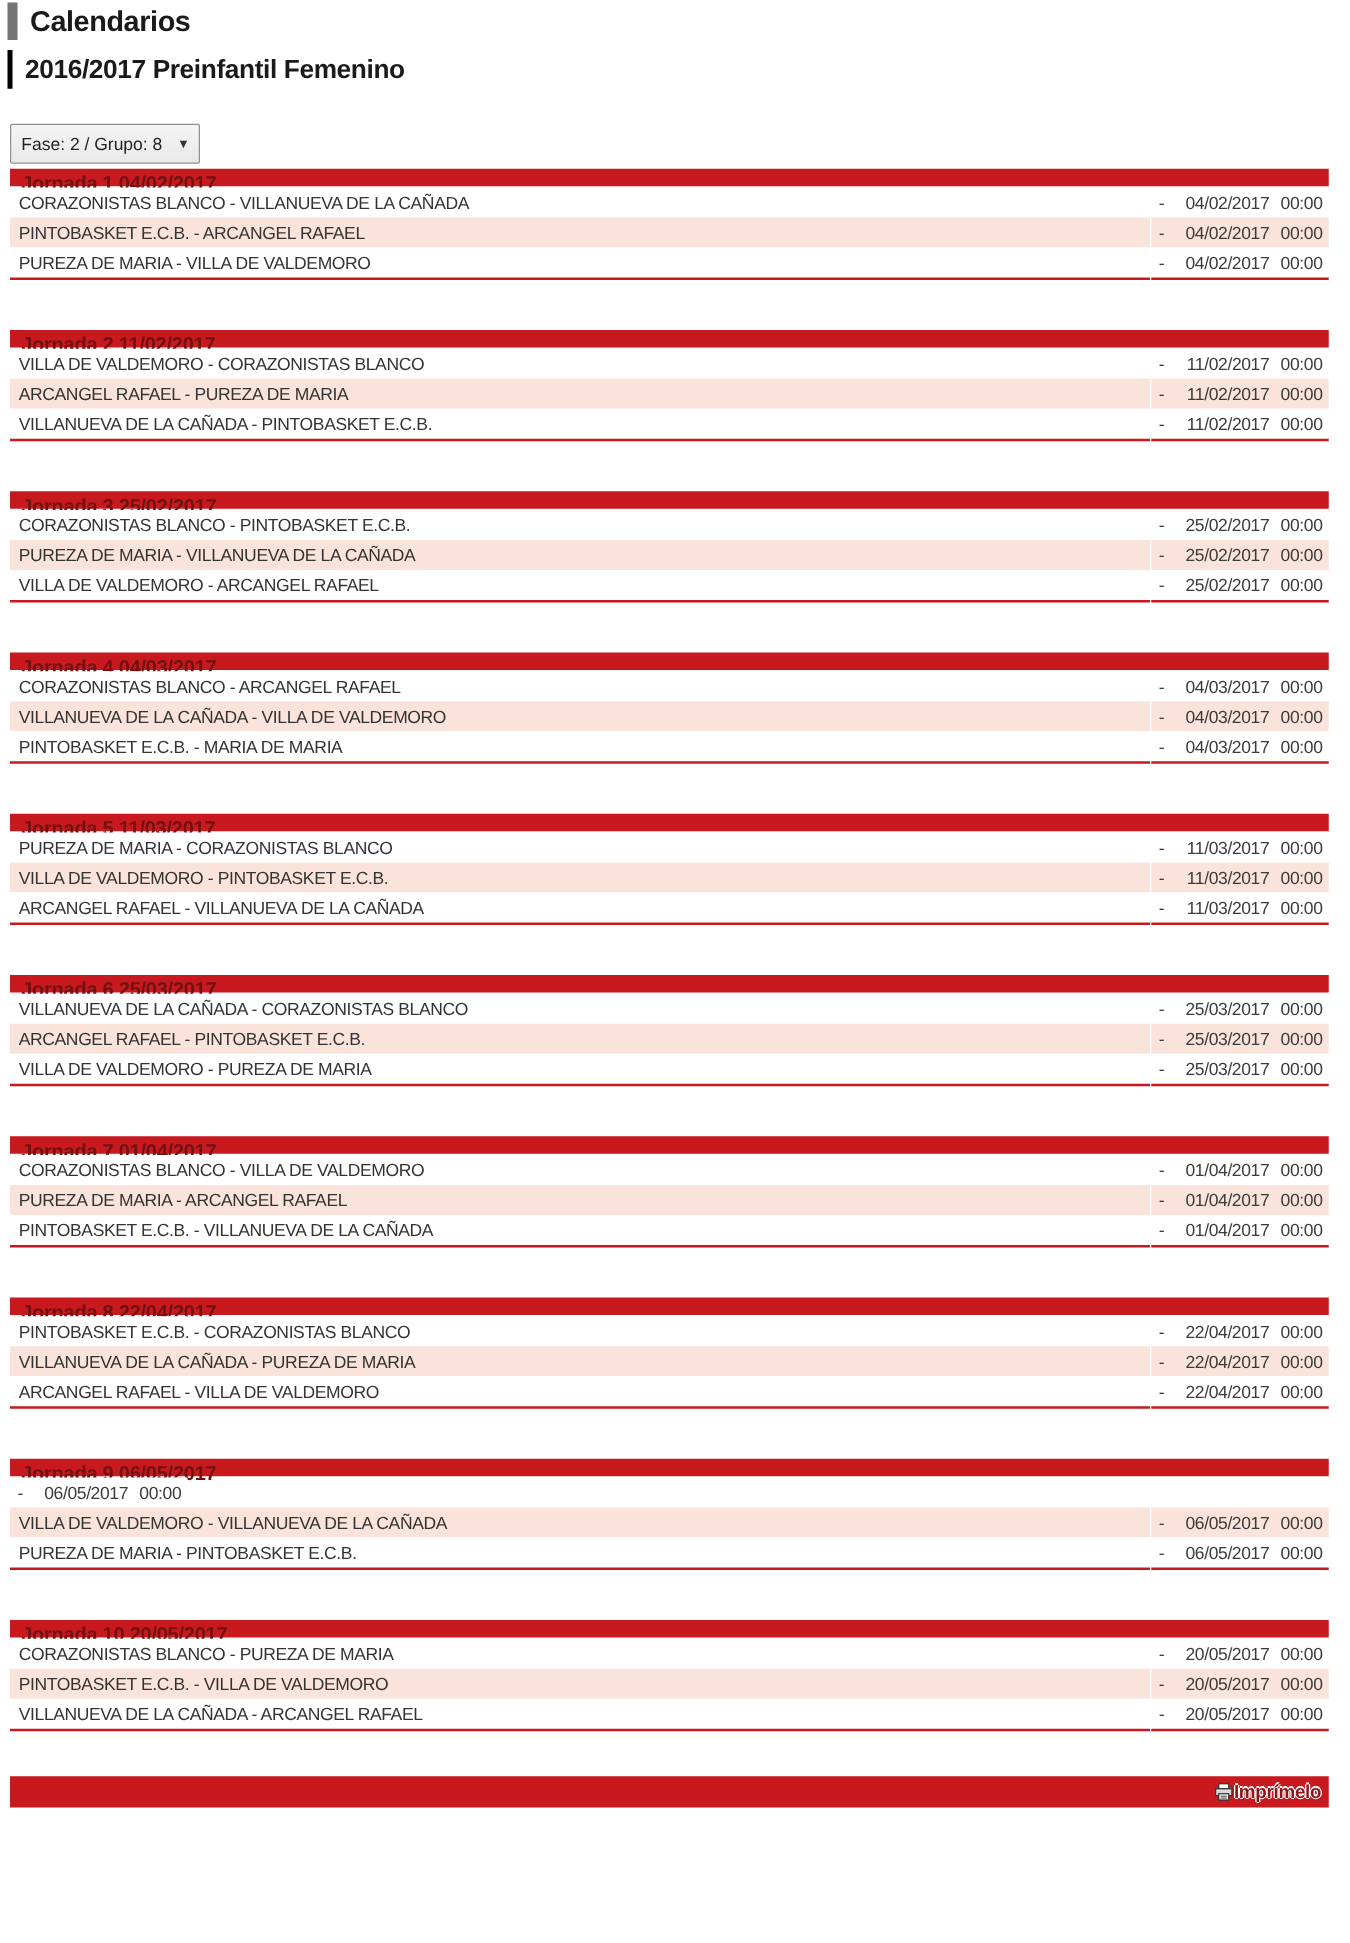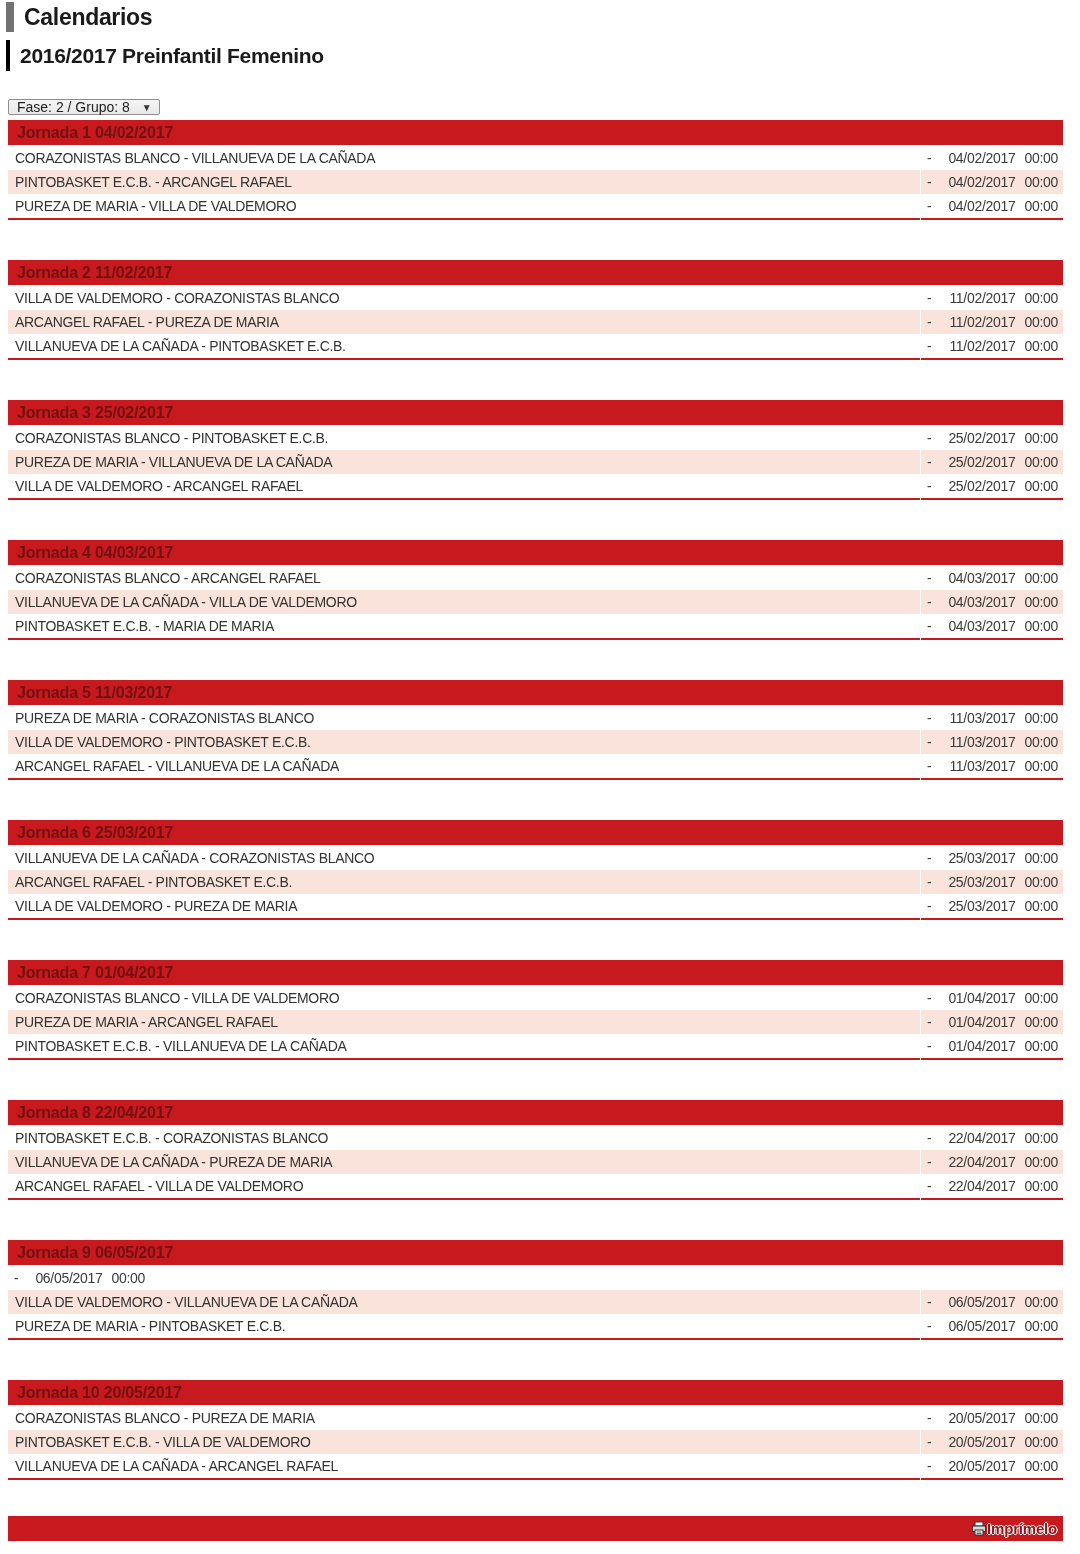--- a/index.html
+++ b/index.html
@@ -16,32 +16,32 @@
     font-size:23px;font-weight:bold;color:#1a1a1a;letter-spacing:-0.3px;
     border-left:8px solid #737373;padding-left:10px;line-height:30px;margin:0;
   }
   .page-subtitle{
     font-size:21px;font-weight:bold;color:#1a1a1a;letter-spacing:-0.3px;
     border-left:4px solid #000000;padding-left:10px;line-height:31px;margin:8px 0 0 0;
   }
 
   
   .filter-select{
-    display:inline-flex;align-items:center;margin-top:28px;height:16px;
+    display:inline-flex;align-items:center;margin-top:28px;height:32px;
     padding:0 7px 0 8px;background:linear-gradient(#f4f4f4,#e9e9e9);
     border:1px solid #8f8f8f;border-radius:2px;box-sizing:border-box;
     font-size:14px;color:#222;cursor:pointer;user-select:none;
   }
   .filter-select .arrow{font-size:10px;color:#333;margin-left:12px;}
 
   
   .block{margin-top:40px;}
   .block.first{margin-top:4px;}
   .block-header{
-    height:25px;line-height:25px;background:#c8191e;color:#701112;
+    height:14px;line-height:25px;background:#c8191e;color:#701112;
     font-size:16px;font-weight:bold;letter-spacing:-0.2px;
     padding-left:9px;margin-bottom:1px;
   }
   .match-row{display:flex;column-gap:1px;background:#ffffff;}
   .match-row .cell{height:24px;line-height:24px;background:#ffffff;}
   .match-row.alt .cell{background:#fae3da;}
   .cell-match{
     flex:1 1 auto;min-width:0;padding-left:7px;
     font-size:14px;color:#333;letter-spacing:-0.3px;white-space:nowrap;overflow:hidden;
   }

